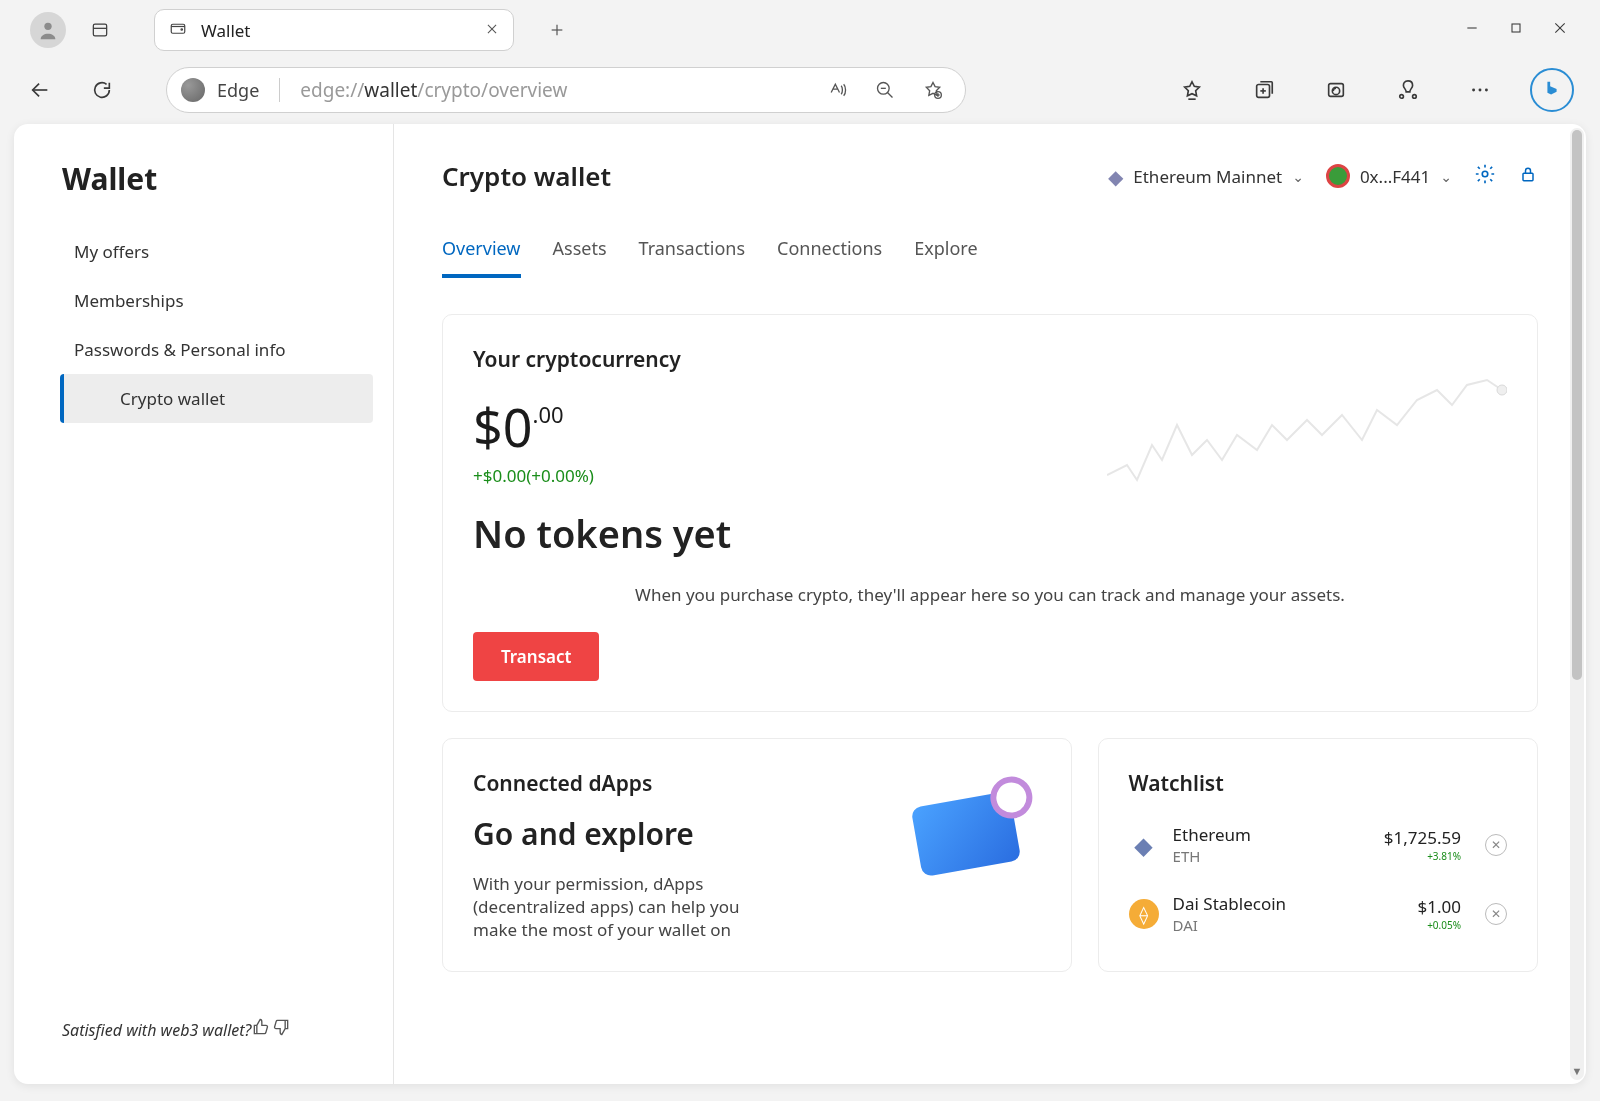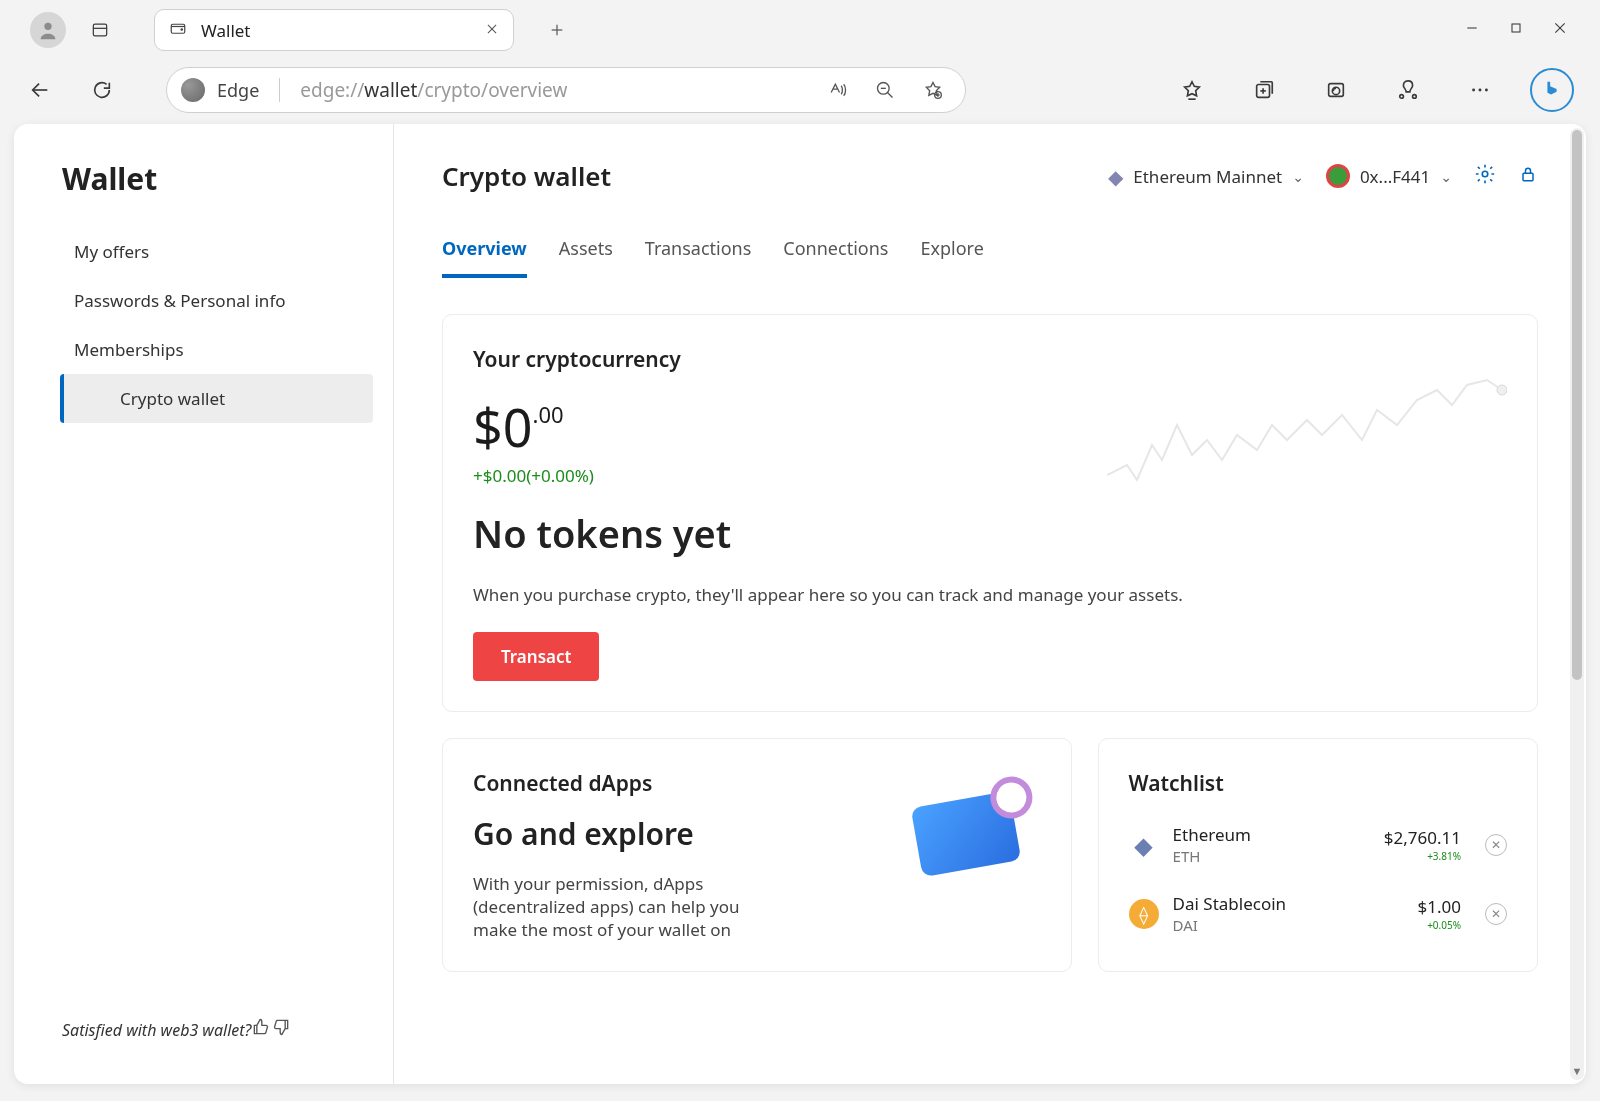--- a/index.html
+++ b/index.html
@@ -66,31 +66,31 @@
   .network-pill, .account-pill { display:flex; align-items:center; gap:10px; font-size:17px; color:#333; cursor:pointer; }
   .diamond { font-size: 20px; color:#8285b1; }
   .acct-avatar { width:24px; height:24px; border-radius:50%; background: #3a9c3a; border: 3px solid #d44; }
   .chev { font-size:14px; color:#666; }
   .gear svg { width:22px; height:22px; stroke:#0067c0; stroke-width:1.8; fill:none; }
   .lock svg { width:20px; height:22px; stroke:#0067c0; stroke-width:1.8; fill:none; }
 
   
   .tabs { display:flex; gap: 32px; margin-top: 42px; border-bottom: 0; }
   .tab-link { font-size:18px; color:#555; padding-bottom: 14px; cursor:pointer; }
-  .tab-link.active { color:#0067c0; font-weight:700; border-bottom: 4px solid #0067c0; }
+  .tab-link.active { color:#0067c0; font-weight:400; border-bottom: 4px solid #0067c0; }
 
   
   .card { border:1px solid #ececec; border-radius: 10px; padding: 30px; margin-top: 36px; position:relative; }
   .card h3 { font-size: 21px; font-weight:600; color:#222; }
   .big-amount { display:flex; align-items:flex-start; margin-top: 18px; }
   .amt-main { font-size: 52px; font-weight: 400; color:#1b1b1b; }
   .amt-dec { font-size: 22px; color:#1b1b1b; margin-top: 8px; }
   .change { color:#1a8d1a; font-size:17px; margin-top: 2px; }
   .no-tokens { font-size: 38px; font-weight:600; color:#222; margin-top: 20px; }
-  .desc { font-size: 17px; color:#444; margin-top: 24px; }
+  .desc { font-size: 17px; color:#444; margin-top: 24px; text-align: center; }
   .transact { margin-top: 26px; background:#ef4444; color:#fff; font-size:17px; font-weight:600; border:none; border-radius:4px; padding: 13px 28px; cursor:pointer; }
 
   .sparkline { position:absolute; right: 30px; top: 50px; width: 400px; height: 130px; opacity: 0.45; }
   .sparkline svg { width:100%; height:100%; }
 
   
   .lower-row { display:flex; gap: 26px; margin-top: 26px; }
   .lower-row .card { margin-top: 0; }
   .dapps-card { flex: 1.5; display:flex; }
   .dapps-text { flex:1; }
@@ -253,22 +253,22 @@
       </div>
   </div>
 </div>
 
 <div class="shell">
 
   <div class="sidebar">
     <div class="sidebar-title">Wallet</div>
     <div class="side-group">
       <div class="side-item">My offers</div>
+      <div class="side-item">Memberships</div>
       <div class="side-item">Passwords &amp; Personal info</div>
-      <div class="side-item">Memberships</div>
       <div class="side-item active">Crypto wallet</div>
     </div>
     <div class="feedback-row">
       <span>Satisfied with web3 wallet?</span>
       <span><svg viewBox="0 0 24 24">
             <path d="M7 10v10M7 10h-3v10h3M7 10l4-7c1 0 2 1 2 3v4h5c1 0 2 1 1.7 2l-2 7c-.2.6-.7 1-1.4 1H7"></path>
           </svg></span>
       <span><svg viewBox="0 0 24 24">
             <path d="M17 14V4M17 14h3V4h-3M17 14l-4 7c-1 0-2-1-2-3v-4H6c-1 0-2-1-1.7-2l2-7c.2-.6.7-1 1.4-1H17"></path>
           </svg></span>
@@ -341,21 +341,21 @@
       <div class="card watchlist-card">
         <h3>Watchlist</h3>
 
         <div class="watch-item">
           <div class="coin-icon eth">◆</div>
           <div class="coin-names">
             <span class="coin-name">Ethereum</span>
             <span class="coin-sym">ETH</span>
           </div>
           <div class="coin-right">
-            <span class="coin-price">$2,760.11</span>
+            <span class="coin-price">$1,725.59</span>
             <span class="coin-chg">+3.81%</span>
           </div>
           <div class="remove-x">✕</div>
         </div>
 
         <div class="watch-item">
           <div class="coin-icon dai">⟠</div>
           <div class="coin-names">
             <span class="coin-name">Dai Stablecoin</span>
             <span class="coin-sym">DAI</span>

